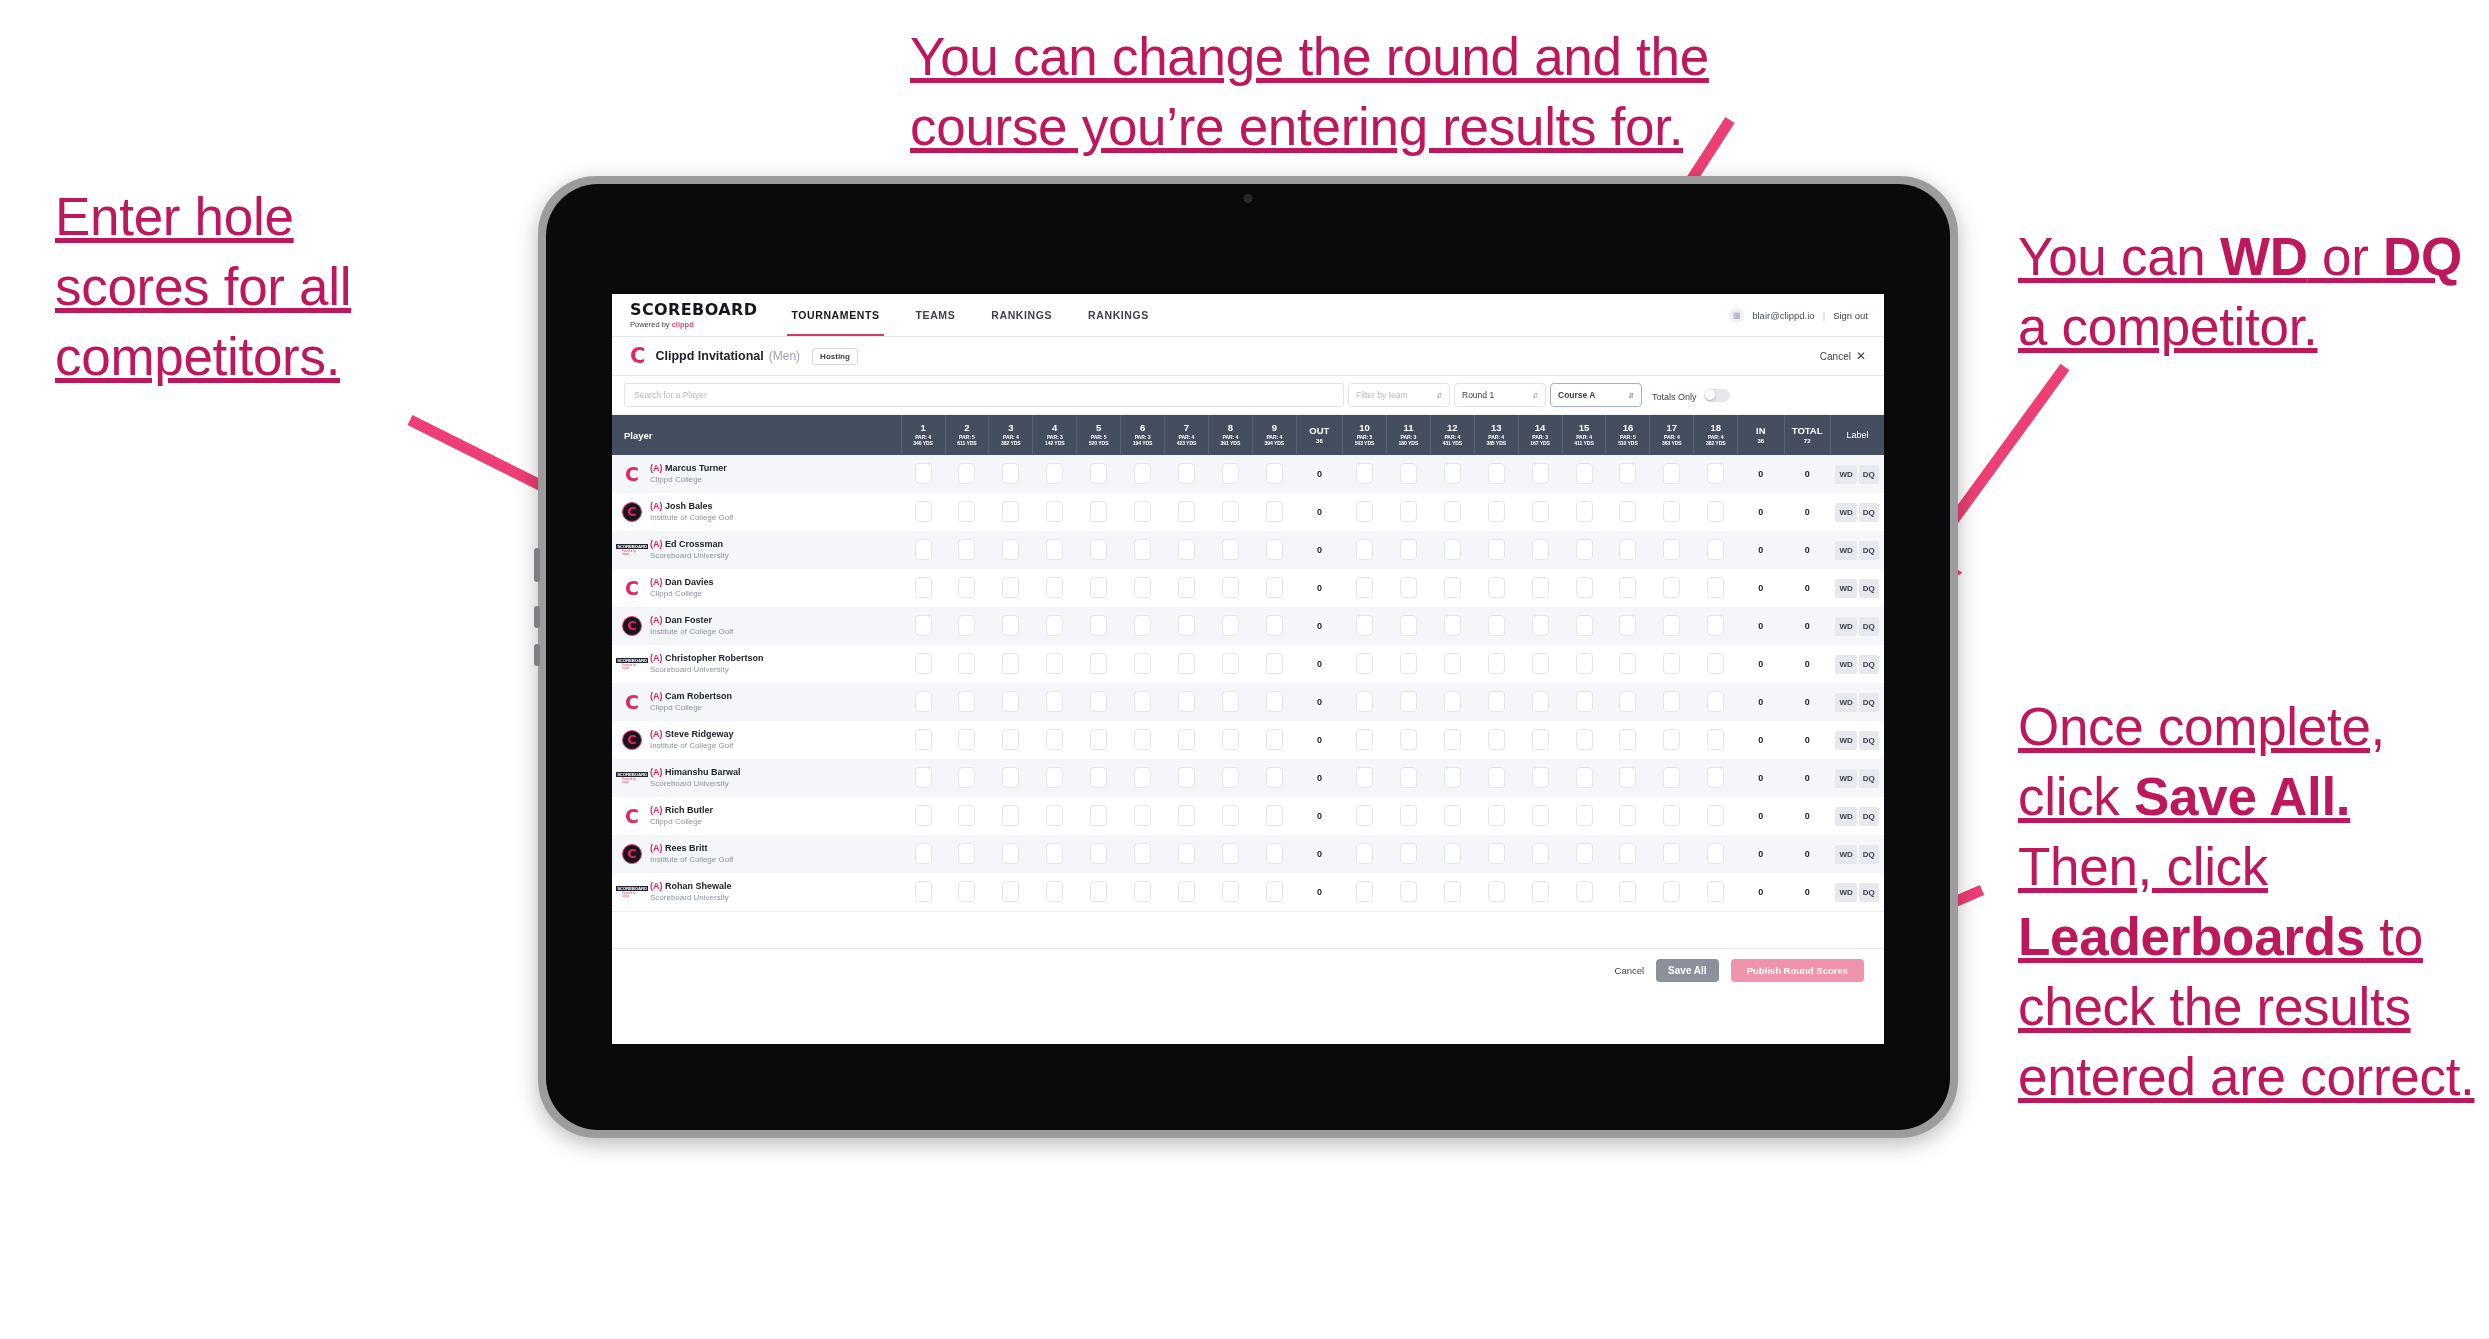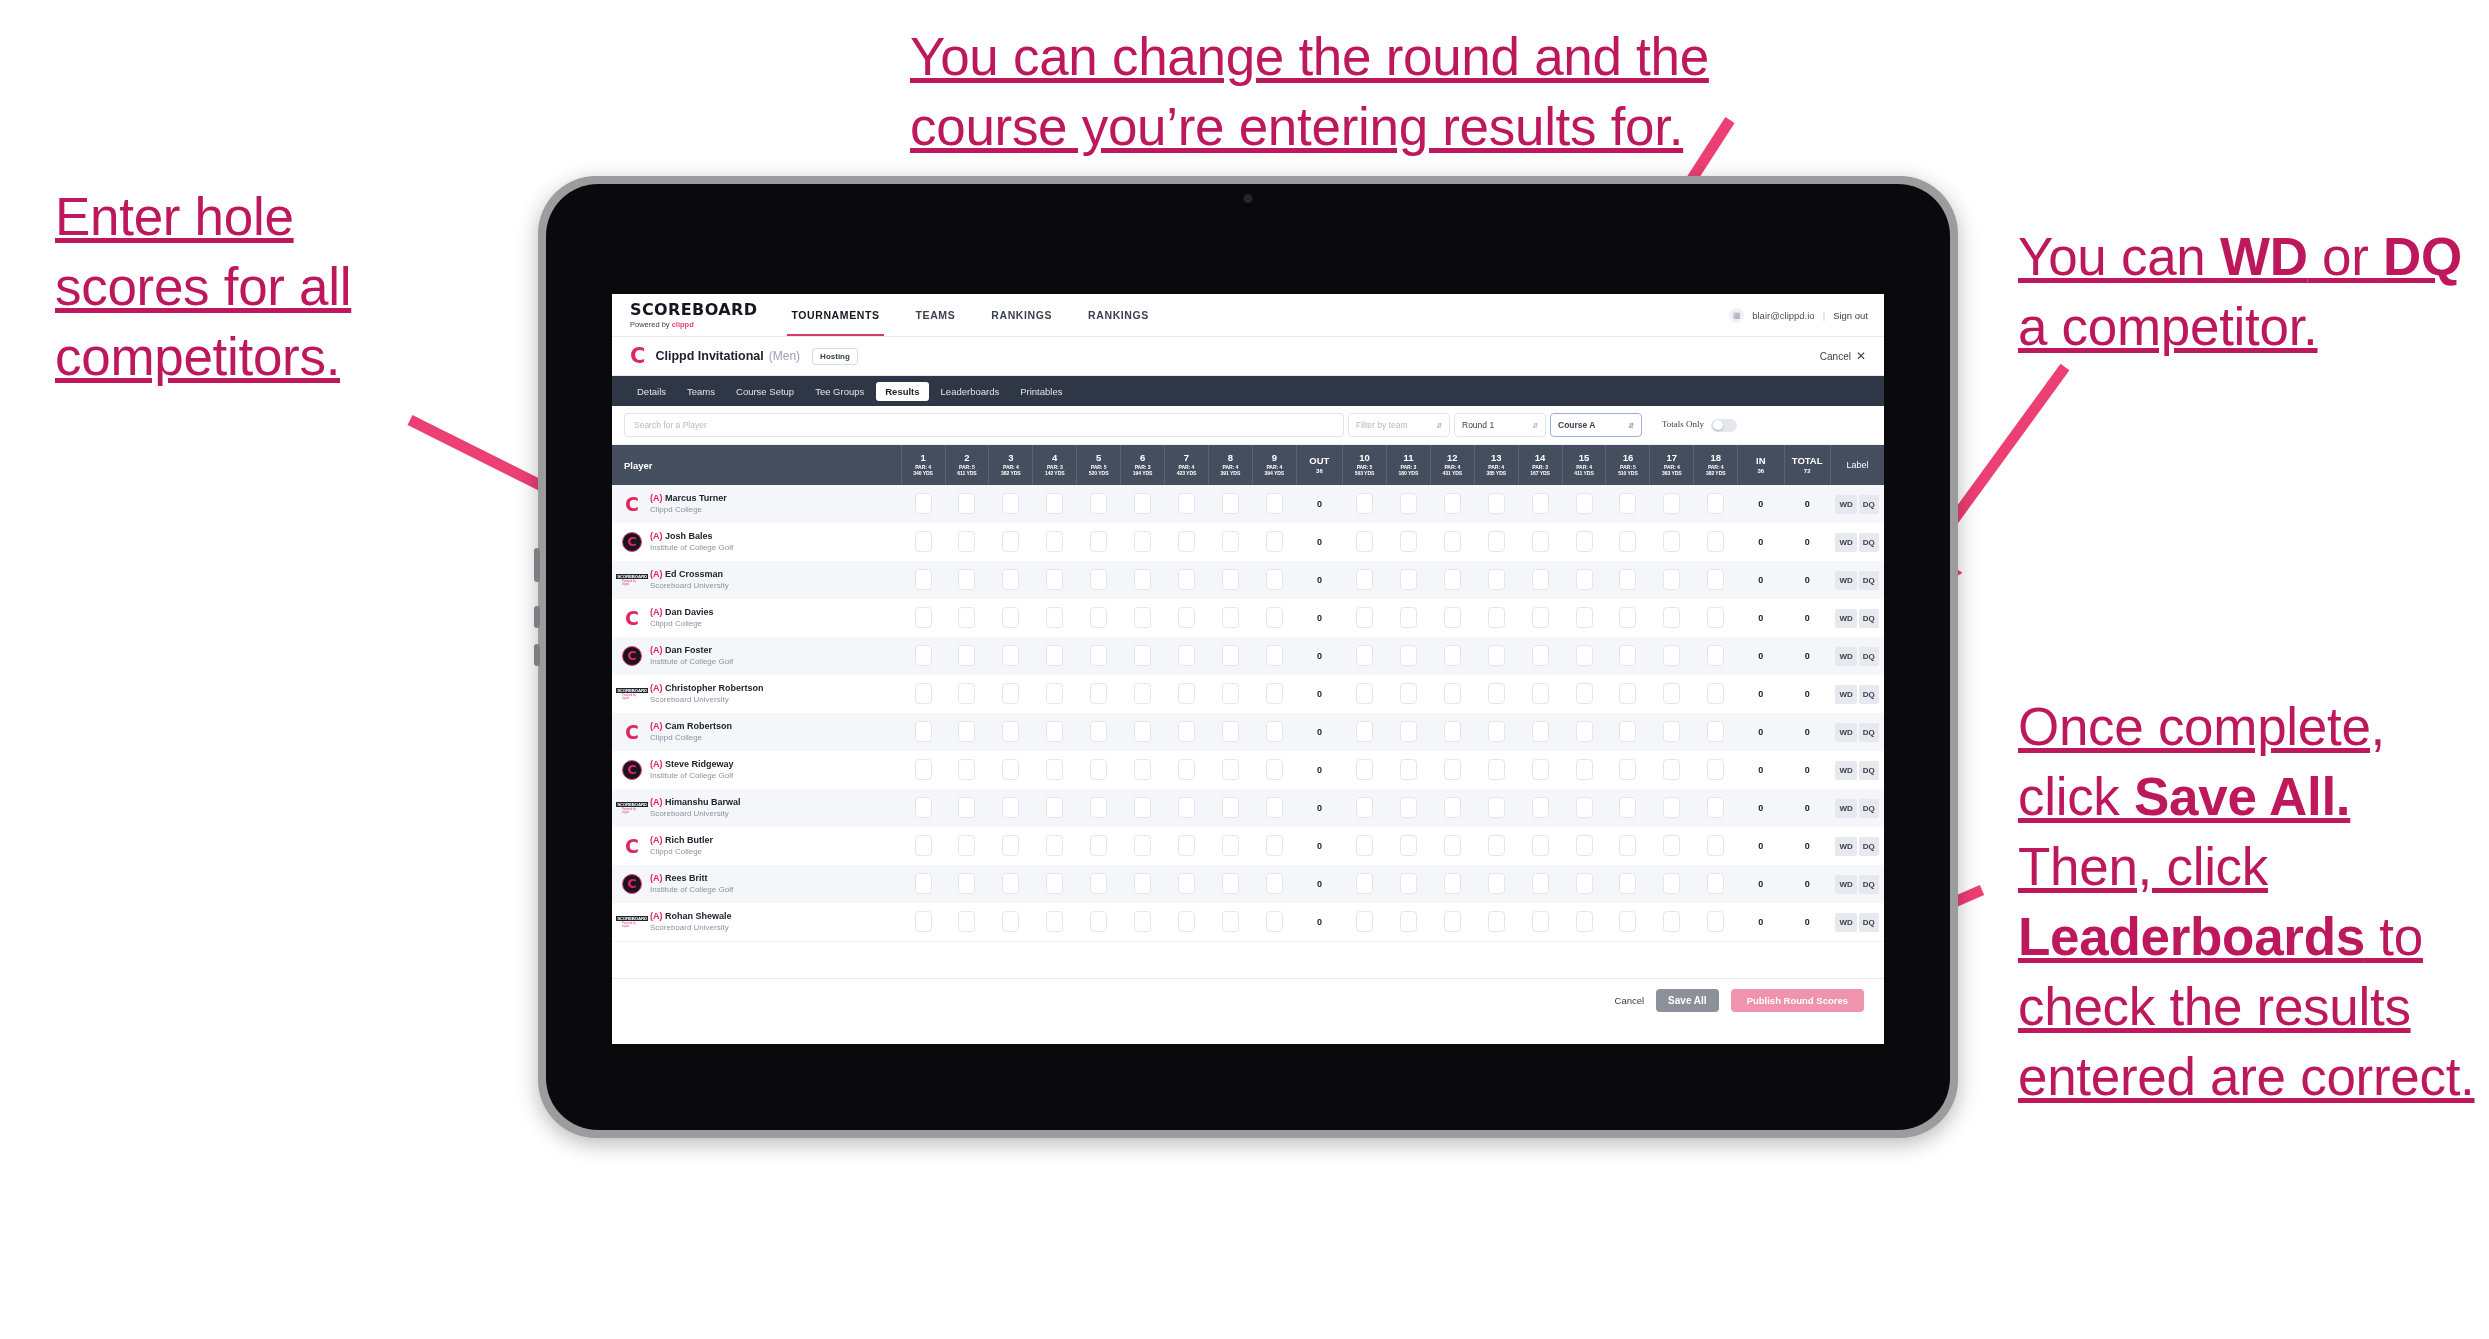--- a/index.html
+++ b/index.html
@@ -96,21 +96,21 @@
   
   #filterbar{height:38px;background:#fff;display:flex;align-items:center;padding:0 12px;gap:4px;border-bottom:1px solid #eef0f3;}
   #search-input{flex:0 0 auto;width:700px;height:22px;border:1px solid #e1e4ea;border-radius:3px;background:#fff;
                 display:flex;align-items:center;padding:0 9px;font-size:8.5px;color:#b4b9c4;}
   .selbox{height:22px;border:1px solid #e1e4ea;border-radius:4px;display:flex;align-items:center;justify-content:space-between;
           padding:0 7px;font-size:8.5px;color:#3b4150;background:#fff;gap:10px;}
   .selbox .chev{font-size:7px;color:#9aa1b1;line-height:1;}
   #sel-team{width:86px;color:#b4b9c4;}
   #sel-round{width:76px;}
   #sel-course{width:76px;border-color:#9fb0d8;font-weight:bold;}
-  #totals-wrap{display:flex;align-items:flex-start;gap:7px;margin-left:16px;font-family:Liberation Serif, serif;}
+  #totals-wrap{display:flex;align-items:flex-end;gap:7px;margin-left:6px;}
   #totals-label{font-size:9px;color:#3b4150;}
   #totals-toggle{width:26px;height:13px;border-radius:7px;background:#e4e7ec;position:relative;}
   #totals-toggle:after{content:"";position:absolute;left:1.5px;top:1.5px;width:10px;height:10px;border-radius:50%;background:#fff;box-shadow:0 1px 2px rgba(0,0,0,.25);}
 
   
   #tablewrap{background:#fff;}
   table{border-collapse:collapse;width:100%;table-layout:fixed;}
   thead th{background:#454e5f;color:#fff;font-weight:700;text-align:center;vertical-align:middle;
            border-right:1px solid #5b6475;padding:3px 0;height:34px;}
   th.player-col{width:206px;text-align:left;padding-left:12px;font-size:9.5px;font-weight:600;}
@@ -234,29 +234,20 @@
     <div id="tour-logo">C</div>
     <div id="tour-name">Clippd Invitational</div>
     <div id="tour-gender">(Men)</div>
     <div id="tour-badge">Hosting</div>
     <div id="tour-cancel">
       <span>Cancel</span>
       <span class="x">✕</span>
     </div>
   </div>
 
-  <div id="sectabs">
-    <div class="sectab">Details</div>
-    <div class="sectab">Teams</div>
-    <div class="sectab">Course Setup</div>
-    <div class="sectab">Tee Groups</div>
-    <div class="sectab active">Results</div>
-    <div class="sectab">Leaderboards</div>
-    <div class="sectab">Printables</div>
-  </div>
 
   <div id="filterbar">
     <div id="search-input">Search for a Player</div>
     <div class="selbox" id="sel-team">
       <span>Filter by team</span>
       <span class="chev">⇵</span>
     </div>
     <div class="selbox" id="sel-round">
       <span>Round 1</span>
       <span class="chev">⇵</span>

